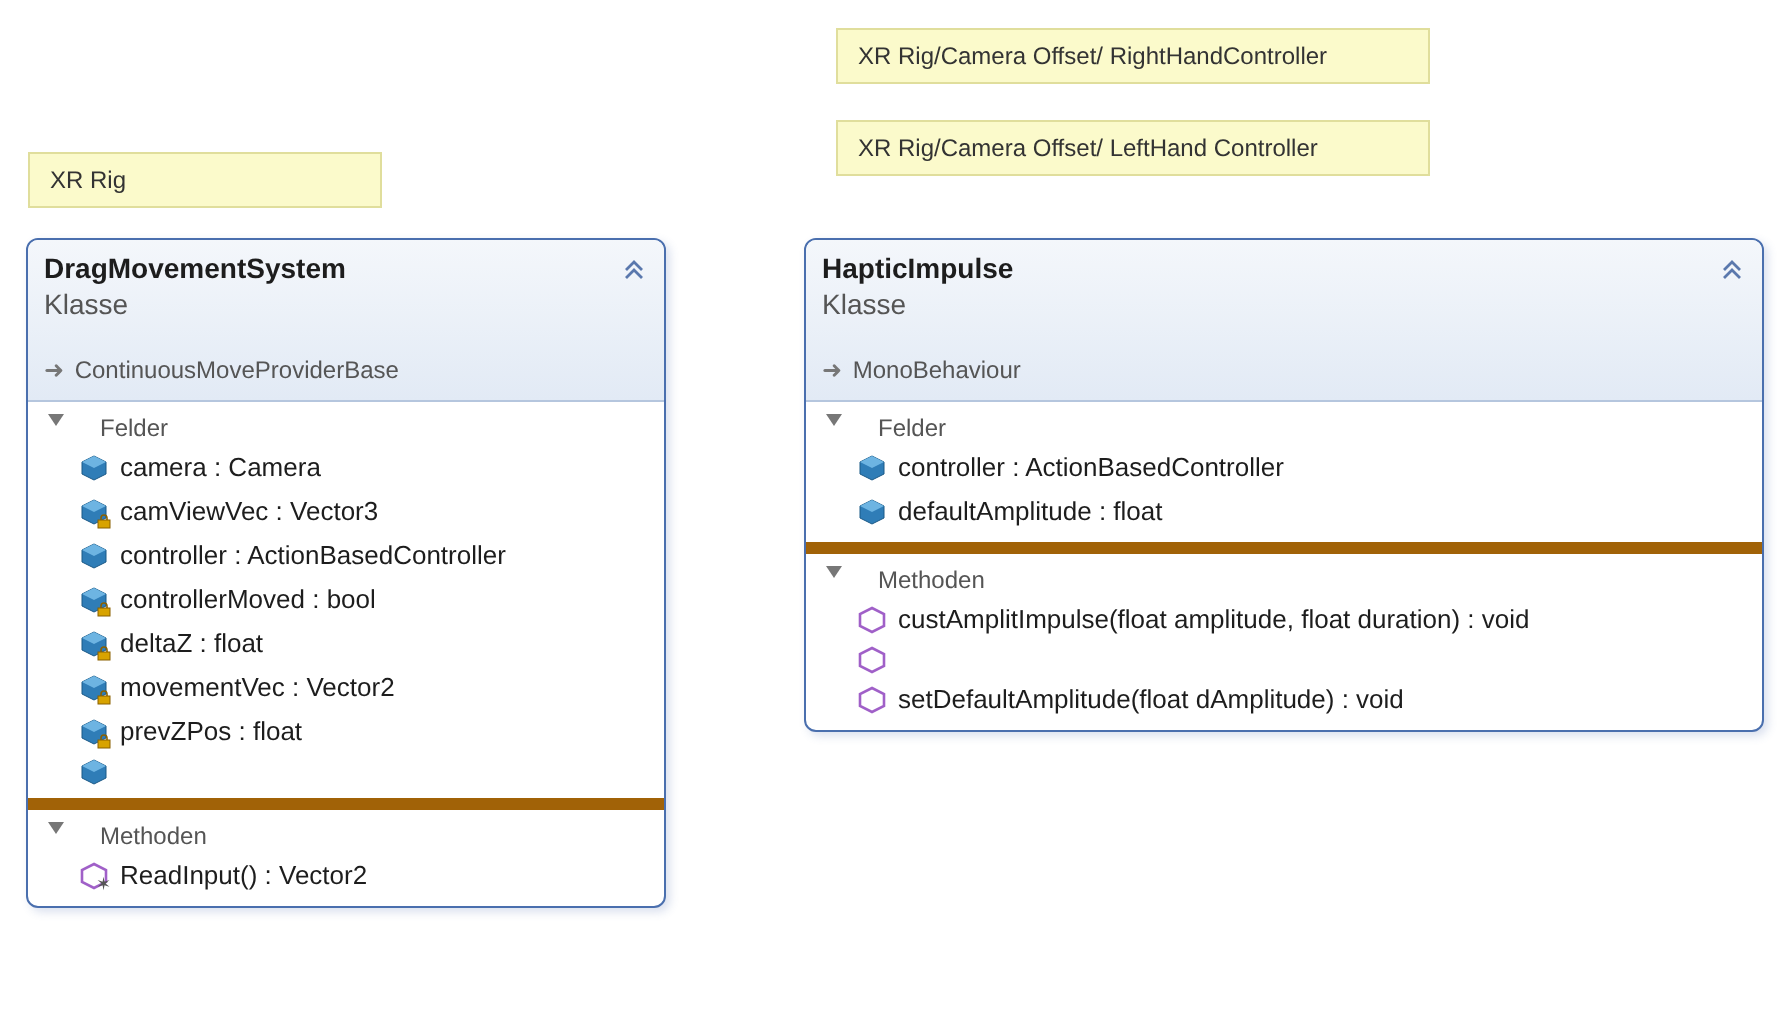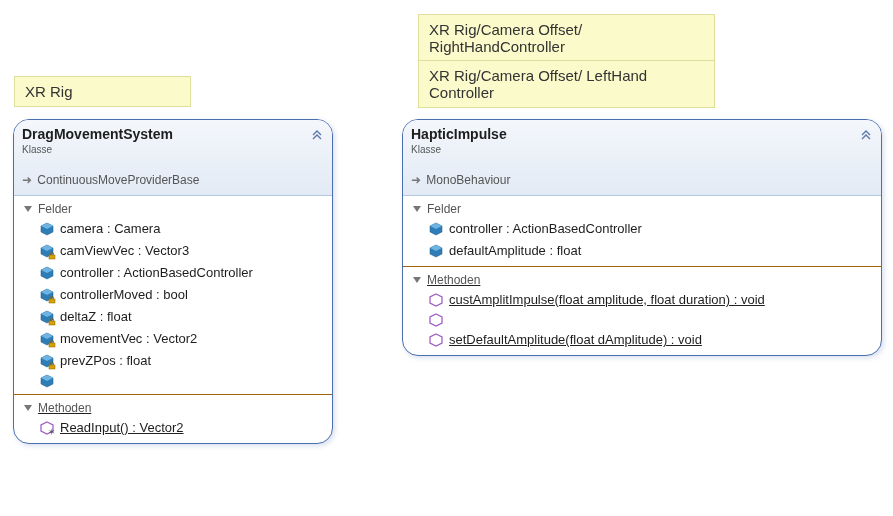--- a/index.html
+++ b/index.html
@@ -12,43 +12,43 @@
     font-size: 13px;
     color: #222;
     position: relative;
   }
   .note {
     position: absolute;
     background: #fbfacb;
     border: 1px solid #e0de9c;
     padding: 6px 10px;
     color: #333;
-    font-size: 15px;
+    font-size: 12px;
   }
   .class-box {
     position: absolute;
     border: 1px solid #4a6fae;
-    border-radius: 16px;
+    border-radius: 6px;
     background: #ffffff;
     box-shadow: 2px 2px 5px rgba(70,100,170,0.2);
     overflow: hidden;
   }
   .class-header {
     background: linear-gradient(#f4f7fb, #e2eaf5);
     border-bottom: 1px solid #b5c6de;
     padding: 6px 8px 8px 8px;
     position: relative;
   }
   .class-title {
     font-weight: bold;
     font-size: 14px;
     color: #1d1d1d;
   }
   .class-stereo {
-    font-size: 10px;
+    font-size: 14px;
     color: #555;
     margin-top: 2px;
   }
   .class-base {
     font-size: 12px;
     color: #555;
     margin-top: 18px;
   }
   .base-arrow {
     display: inline-block;
@@ -61,28 +61,28 @@
     position: absolute;
     right: 8px;
     top: 6px;
     font-size: 13px;
     color: #5a78ad;
     cursor: pointer;
   }
   .section {
     padding: 4px 4px 4px 4px;
   }
-  .section + .section { border-top: 1px solid #a16207; text-decoration: underline; }
+  .section + .section { border-top: 6px solid #a16207; }
   .section-title {
     display: flex;
-    align-items: center;
     padding: 2px 6px;
     color: #555;
     font-size: 12px;
     cursor: pointer;
+    gap: 12px;
   }
   .tri {
     display:inline-block;
     width:0;height:0;
     border-left:4px solid transparent;
     border-right:4px solid transparent;
     border-top:6px solid #777;
     margin-right:6px;
   }
   .item-row {

